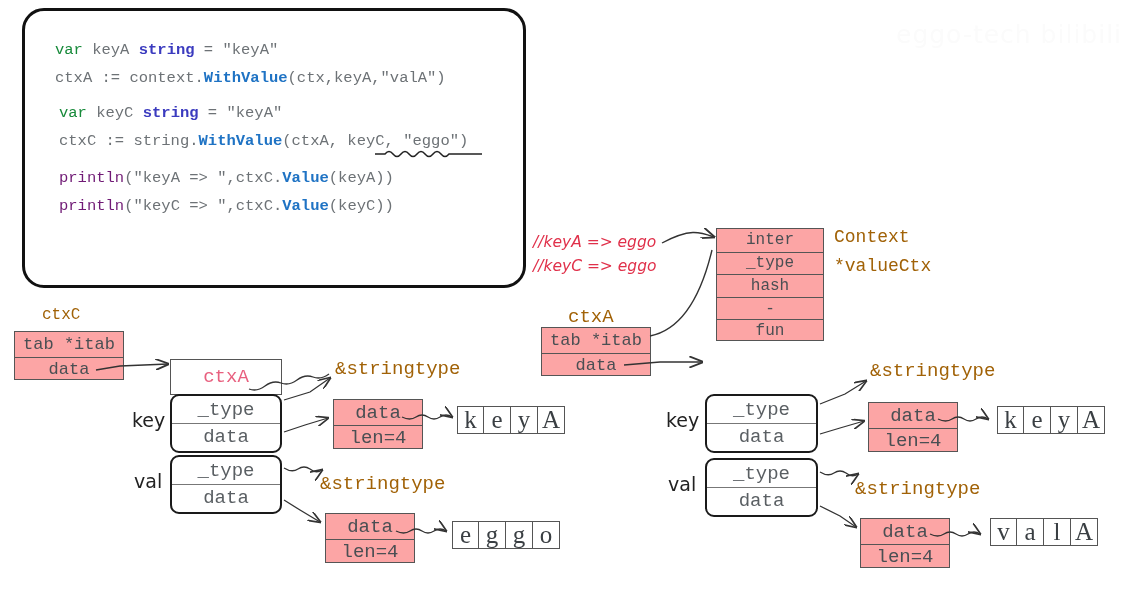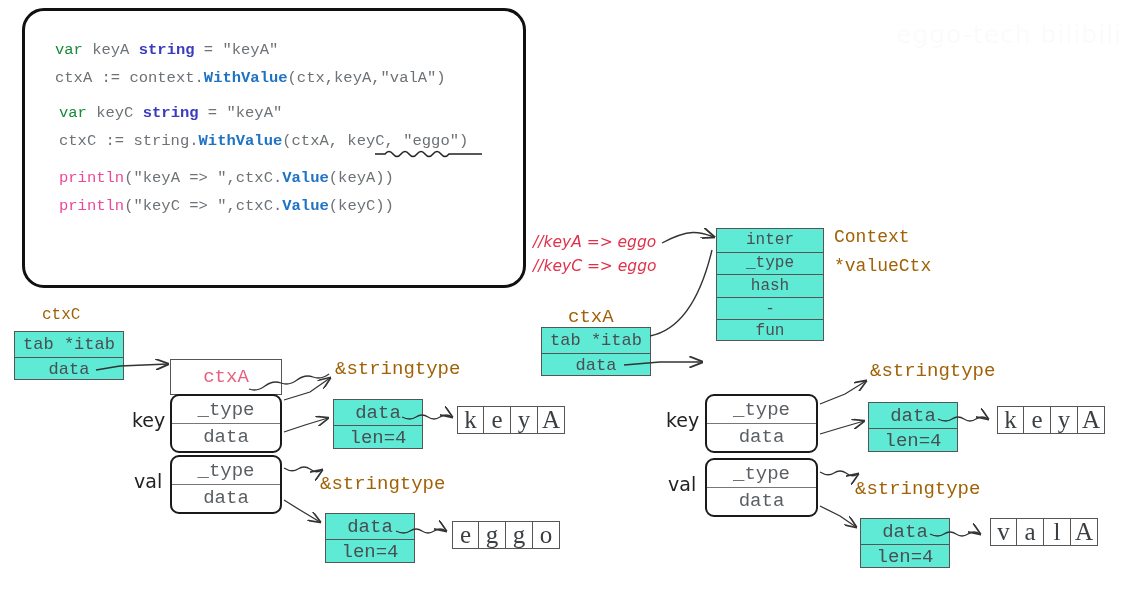--- a/index.html
+++ b/index.html
@@ -11,24 +11,24 @@
   .code-panel{position:absolute;left:22px;top:8px;width:504px;height:280px;
               border:3px solid #111;border-radius:22px;background:#fff;box-sizing:border-box;}
   .code-lines{position:absolute;left:30px;top:26px;right:6px;}
   .cl{font-family:"Liberation Mono", monospace;font-size:15.5px;line-height:27.5px;
       color:#555a5e;white-space:pre;position:relative;}
   .cl.indent{padding-left:4px;}
   .kw{color:#178a3a;font-weight:normal;}
   .typ{color:#3b3bbf;font-weight:bold;}
   .fn{color:#1f73c4;font-weight:bold;}
   .pln{color:#6d7276;}
-  .grn{color:#ec4899;}
+  .grn{color:#701a75;}
 
   
-  .box{position:absolute;box-sizing:border-box;border:1.4px solid #555;background:#5eead4;text-align:right;}
+  .box{position:absolute;box-sizing:border-box;border:1.4px solid #555;background:#fca5a5;text-align:right;}
   .box .row{box-sizing:border-box;display:flex;align-items:center;justify-content:center;
             font-family:"Liberation Mono", monospace;color:#4a4f53;white-space:nowrap;}
   .row + .row{border-top:1.4px solid #555;}
 
   .lbl{position:absolute;font-family:"Liberation Mono", monospace;color:#a16207;white-space:nowrap;}
   .hand{font-family:"DejaVu Sans", sans-serif;color:#222;white-space:nowrap;position:absolute;}
 
   
   .grp{position:absolute;box-sizing:border-box;border:2.6px solid #1a1a1a;border-radius:9px;background:#fff;}
   .grp .gr{box-sizing:border-box;display:flex;align-items:center;justify-content:center;

